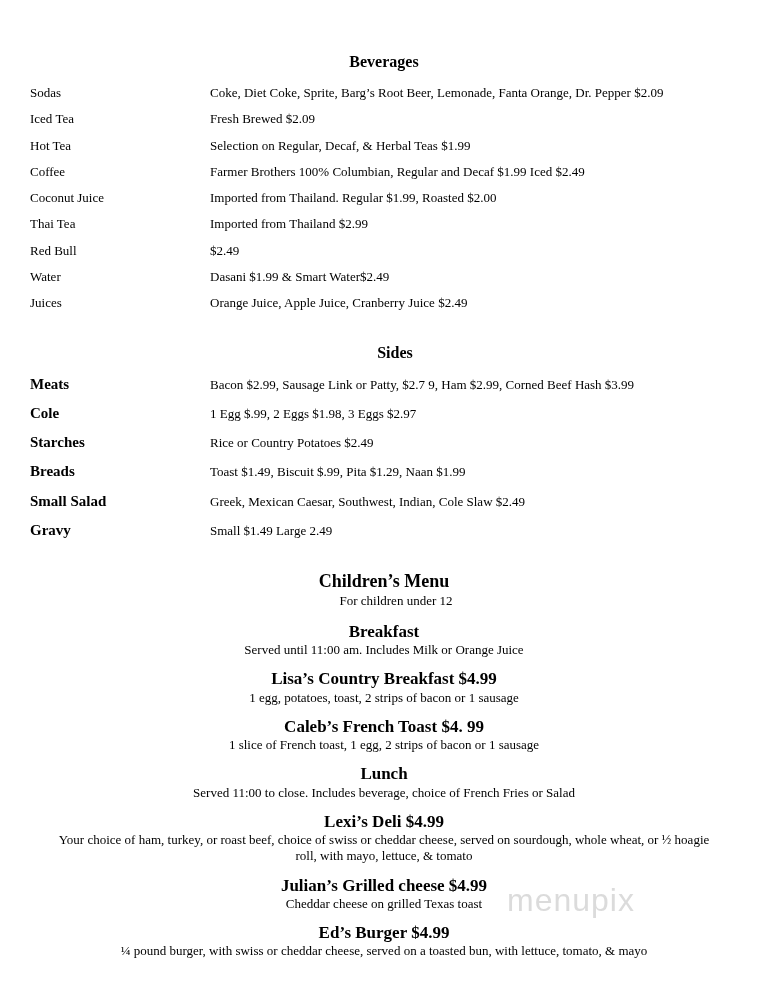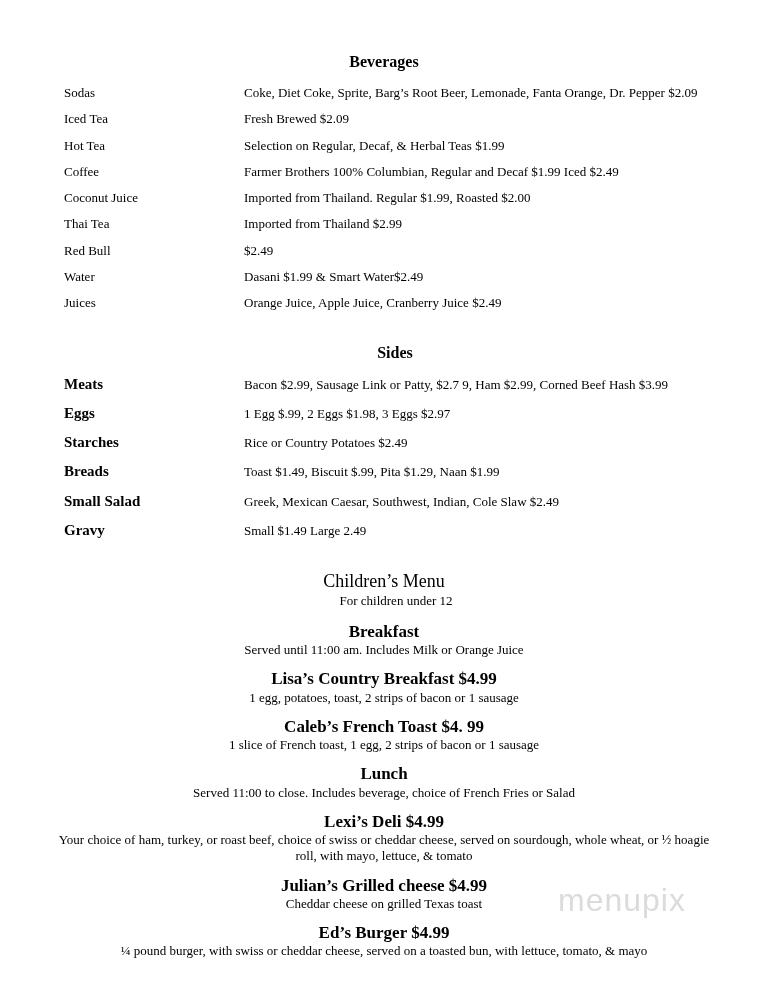--- a/index.html
+++ b/index.html
@@ -27,21 +27,21 @@
     font-size: 16px;
     line-height: 1.2;
   }
   .beverages-title { margin-bottom: 14px; }
   .sides-title { margin-top: 32px; margin-bottom: 12px; padding-left: 22px; }
 
   
   .item-row {
     display: grid;
     grid-template-columns: 180px 1fr;
-    padding-left: 64px;
+    padding-left: 30px;
     padding-right: 40px;
     align-items: baseline;
   }
   .bev-row {
     font-size: 13px;
     line-height: 1.25;
     margin-bottom: 10px;
   }
   .bev-row .item-name { font-size: 13px; }
   .side-row {
@@ -54,21 +54,21 @@
   }
   .item-desc {
     font-size: 13px;
     line-height: 1.25;
   }
 
   
   .children-title {
     margin-top: 32px;
     text-align: center;
-    font-weight: normal;
+    font-weight: bold;
     font-size: 18px;
     line-height: 1.2;
   }
   .children-subtitle {
     text-align: center;
     font-size: 13px;
     line-height: 1.25;
     padding-left: 24px;
   }
   .children-entries { margin-top: 12px; }
@@ -83,21 +83,21 @@
     line-height: 1.25;
   }
   .entry-desc {
     font-size: 13px;
     line-height: 1.25;
   }
 
   
   .watermark {
     position: absolute;
-    left: 558px;
+    left: 507px;
     top: 882px;
     z-index: 0;
     font-family: "Liberation Sans", sans-serif;
     font-size: 32px;
     letter-spacing: 1px;
     color: rgba(190, 190, 190, 0.55);
     user-select: none;
   }
 </style>
 </head>
@@ -151,21 +151,21 @@
     </div>
 
     <div>
       <div class="section-title sides-title">Sides</div>
 
       <div class="item-row side-row">
         <span class="item-name">Meats</span>
         <span class="item-desc">Bacon $2.99, Sausage Link or Patty, $2.7 9, Ham $2.99, Corned Beef Hash $3.99</span>
       </div>
       <div class="item-row side-row">
-        <span class="item-name">Eggs</span>
+        <span class="item-name">Cole</span>
         <span class="item-desc">1 Egg $.99, 2 Eggs $1.98, 3 Eggs $2.97</span>
       </div>
       <div class="item-row side-row">
         <span class="item-name">Starches</span>
         <span class="item-desc">Rice or Country Potatoes $2.49</span>
       </div>
       <div class="item-row side-row">
         <span class="item-name">Breads</span>
         <span class="item-desc">Toast $1.49, Biscuit $.99, Pita $1.29, Naan $1.99</span>
       </div>

